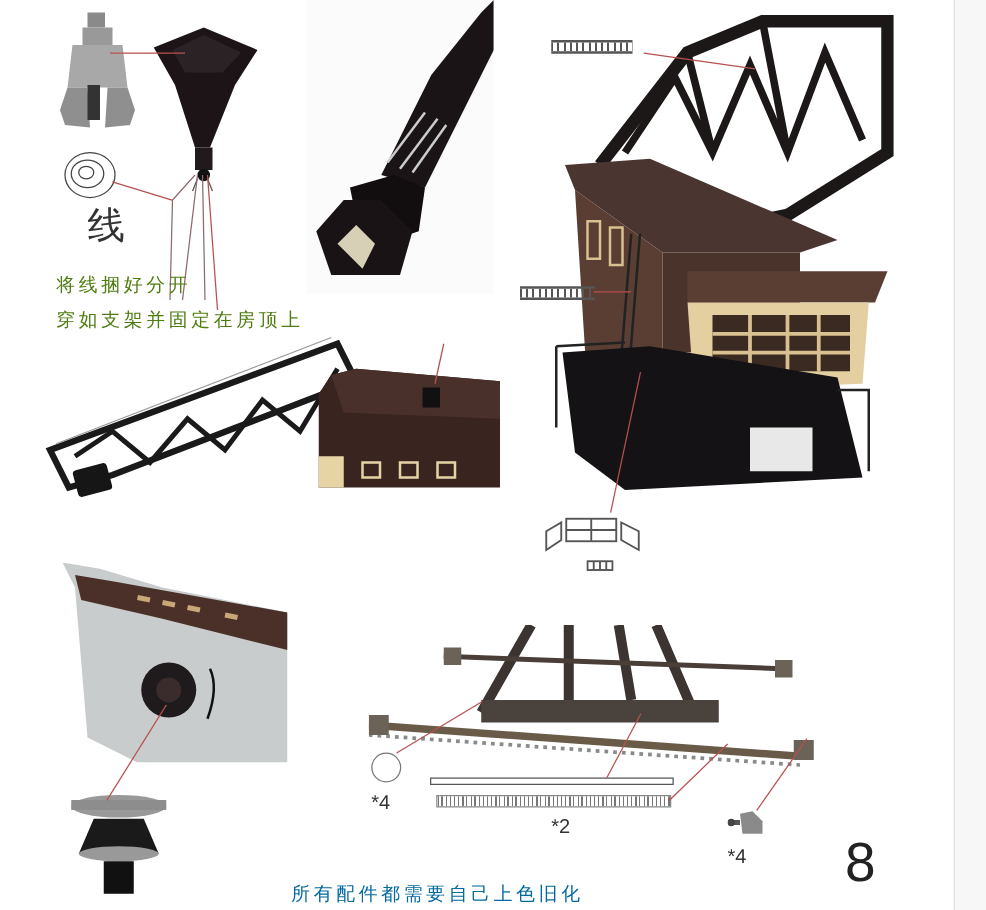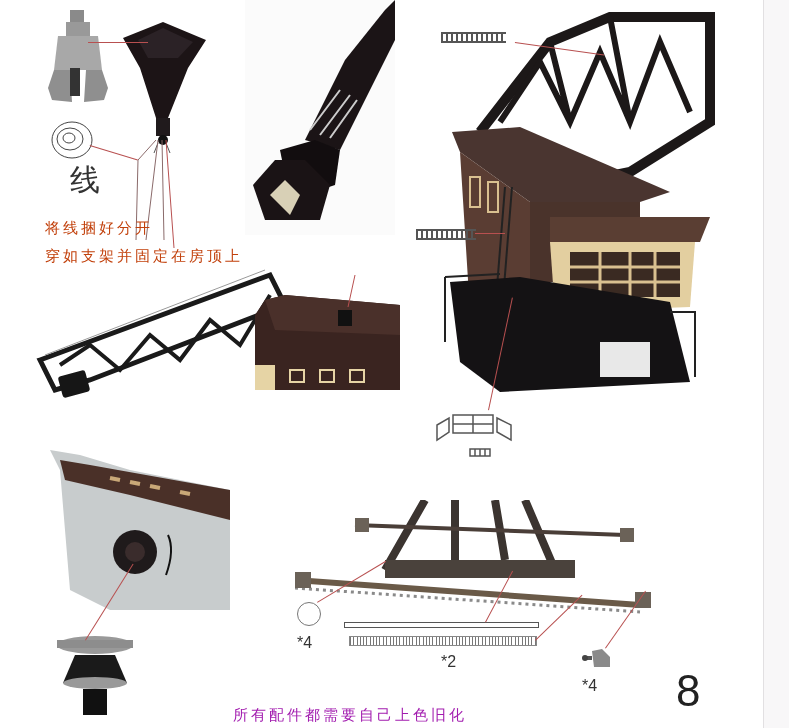--- a/index.html
+++ b/index.html
@@ -1,24 +1,24 @@
 <!DOCTYPE html>
 <html><head>
 <meta charset="utf-8">
 <style>
   html,body{margin:0;padding:0;}
   body{width:789px;height:728px;background:#ffffff;position:relative;overflow:hidden;font-family:"DejaVu Sans","Liberation Sans",sans-serif;}
   .sidebar-strip{position:absolute;left:763px;top:0;width:26px;height:728px;background:#f8f7f8;border-left:1px solid #e2e0e2;}
   .abs{position:absolute;}
   .photo{position:absolute;overflow:hidden;}
-  .label-cn{position:absolute;color:#c2410c;font-size:15px;letter-spacing:3px;line-height:18px;}
+  .label-cn{position:absolute;color:#4d7c0f;font-size:15px;letter-spacing:3px;line-height:18px;}
   .xian{position:absolute;color:#333;font-size:30px;}
   .qty{position:absolute;color:#333;font-size:16px;font-family:"Liberation Sans",sans-serif;}
   .page-num{position:absolute;color:#222;font-size:44px;font-family:"Liberation Sans",sans-serif;}
-  .footer-note{position:absolute;color:#a21caf;font-size:15px;letter-spacing:3px;}
+  .footer-note{position:absolute;color:#0369a1;font-size:15px;letter-spacing:3px;}
   .leader{position:absolute;height:1px;background:#b85050;transform-origin:0 0;}
   .ladder{position:absolute;height:7px;border-top:2px solid #555;border-bottom:2px solid #555;
     background:repeating-linear-gradient(90deg,#555 0 1.5px,transparent 1.5px 5px);}
   .rail-bar{position:absolute;height:4px;border:1px solid #555;background:#fff;}
   .tie-strip{position:absolute;height:8px;border:1px solid #888;
     background:repeating-linear-gradient(90deg,#777 0 1px,transparent 1px 3px,#777 3px 4px,transparent 4px 6.6px);}
 </style>
 </head>
 <body>
 

